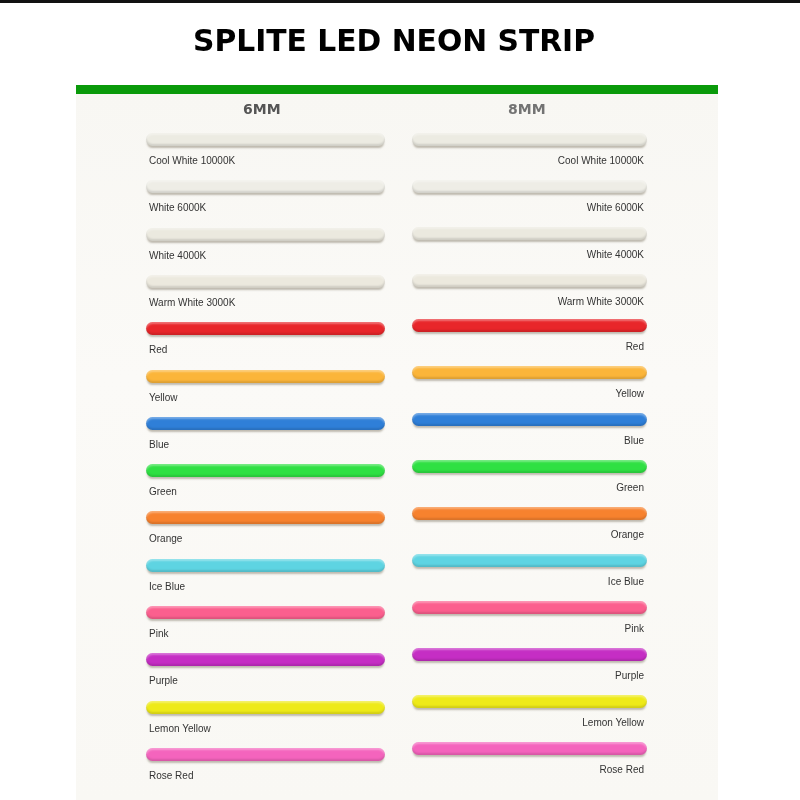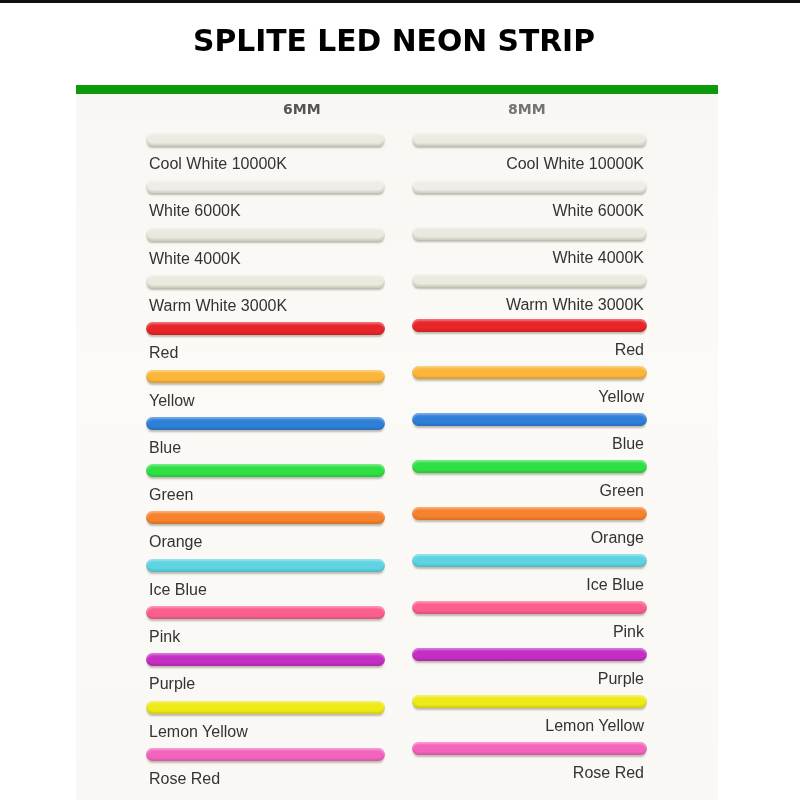--- a/index.html
+++ b/index.html
@@ -17,30 +17,30 @@
     }
     .green-rule { position: absolute; left: 76px; top: 85px; width: 642px; height: 9px; background: #0a9a0a; }
     .photo {
       position: absolute; left: 76px; top: 94px; width: 642px; height: 706px;
       background: linear-gradient(180deg, #f8f7f3 0%, #fbfaf7 40%, #f9f8f4 100%);
     }
     .col-head {
       position: absolute; top: 101px; font-family: "DejaVu Sans", sans-serif;
       font-weight: bold; font-size: 14px; color: #737373;
     }
-    .col-head.left { left: 243px; color: #555; margin-left: 40px; }
+    .col-head.left { left: 243px; color: #555; }
     .col-head.right { left: 508px; }
     .strip {
       position: absolute; height: 13px; border-radius: 7px;
       box-shadow: 0 3px 2px -1px rgba(120,110,90,0.45), inset 0 -2px 2px rgba(0,0,0,0.12), inset 0 2px 2px rgba(255,255,255,0.35);
     }
     .strip.left { left: 146px; width: 239px; }
     .strip.right { left: 412px; width: 235px; }
     .label {
-      position: absolute; font-size: 16px; color: #333; white-space: nowrap;
+      position: absolute; font-size: 10px; color: #333; white-space: nowrap;
     }
     .label.left { left: 149px; }
     .label.right { right: 156px; text-align: right; }
   </style>
 </head>
 <body>
 
 <div class="top-border"></div>
 <div class="title">SPLITE LED NEON STRIP</div>
 <div class="green-rule"></div>

